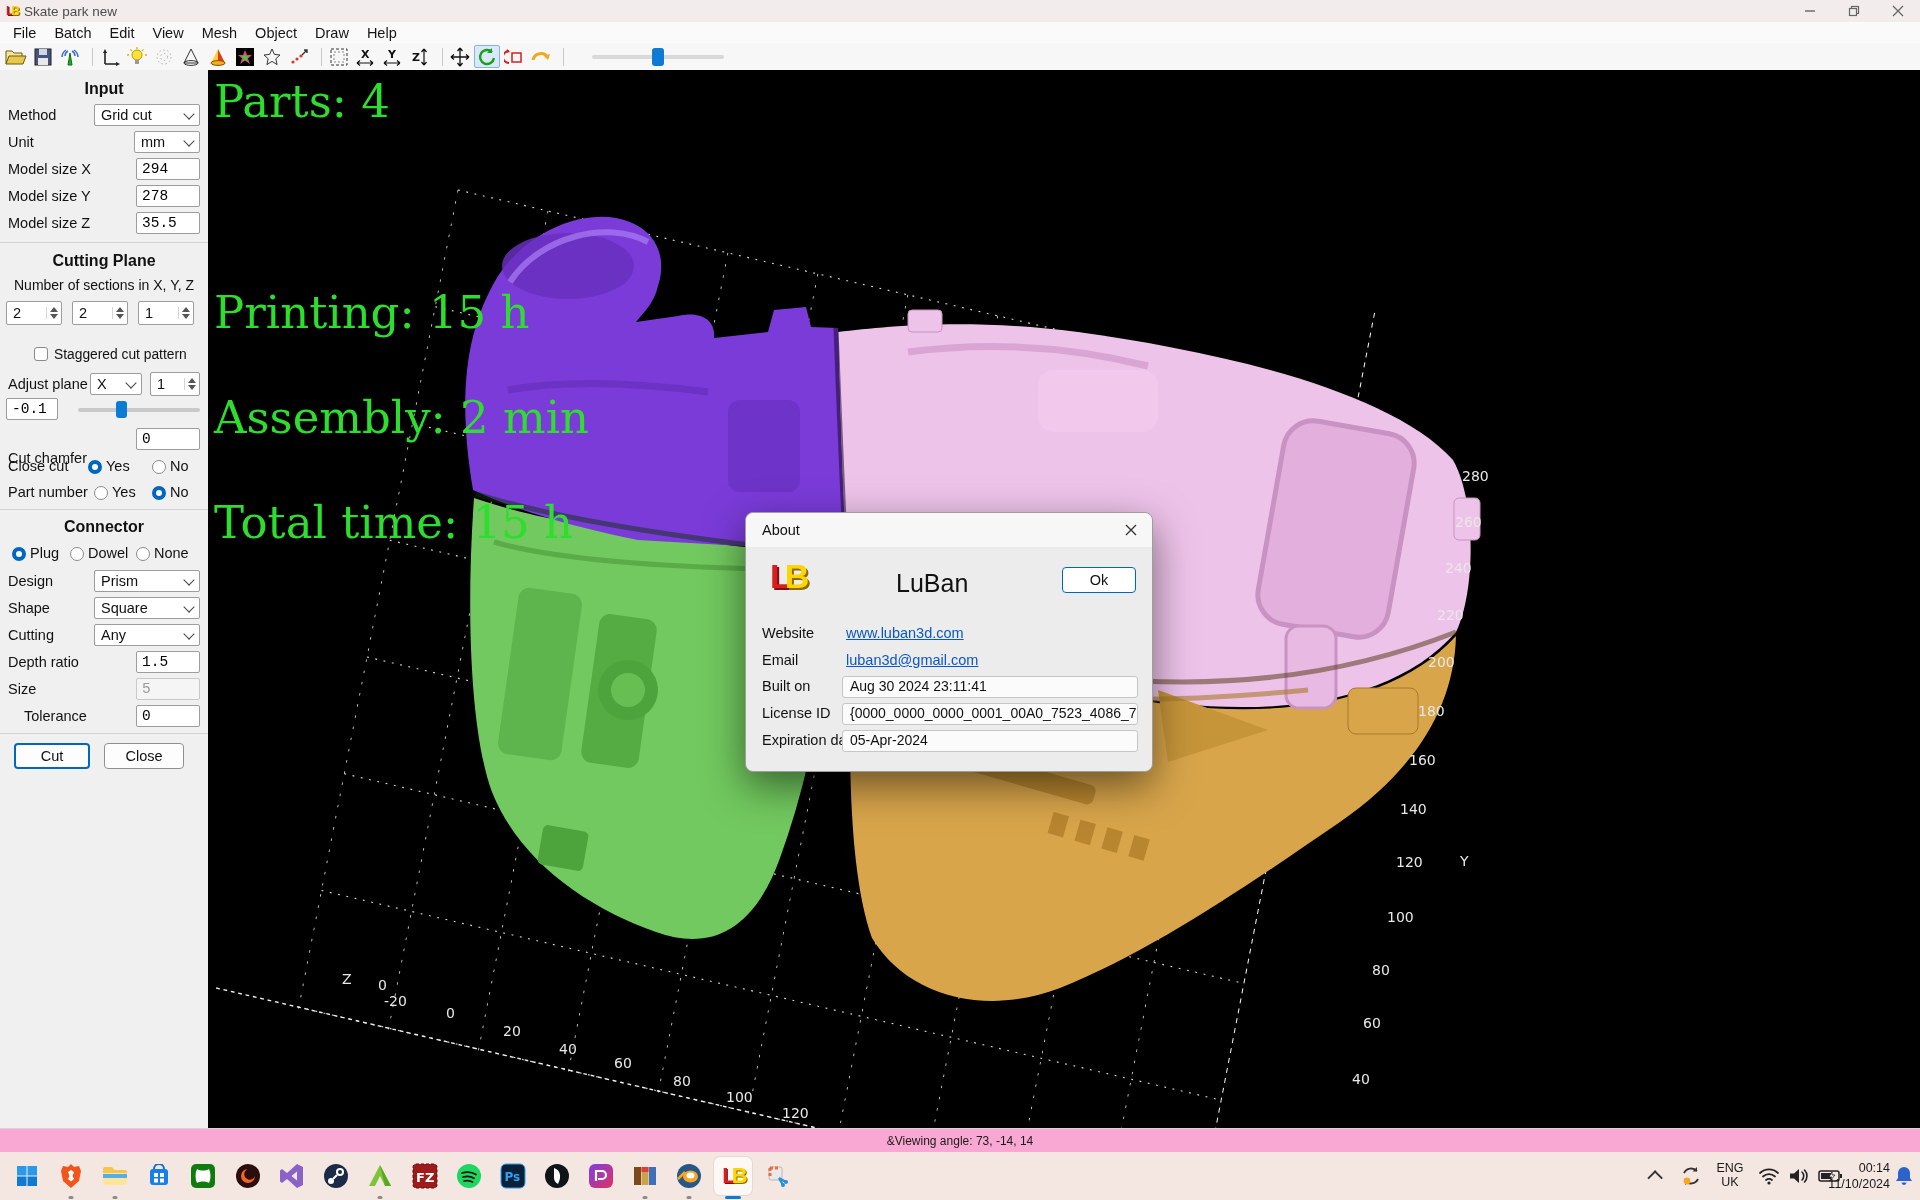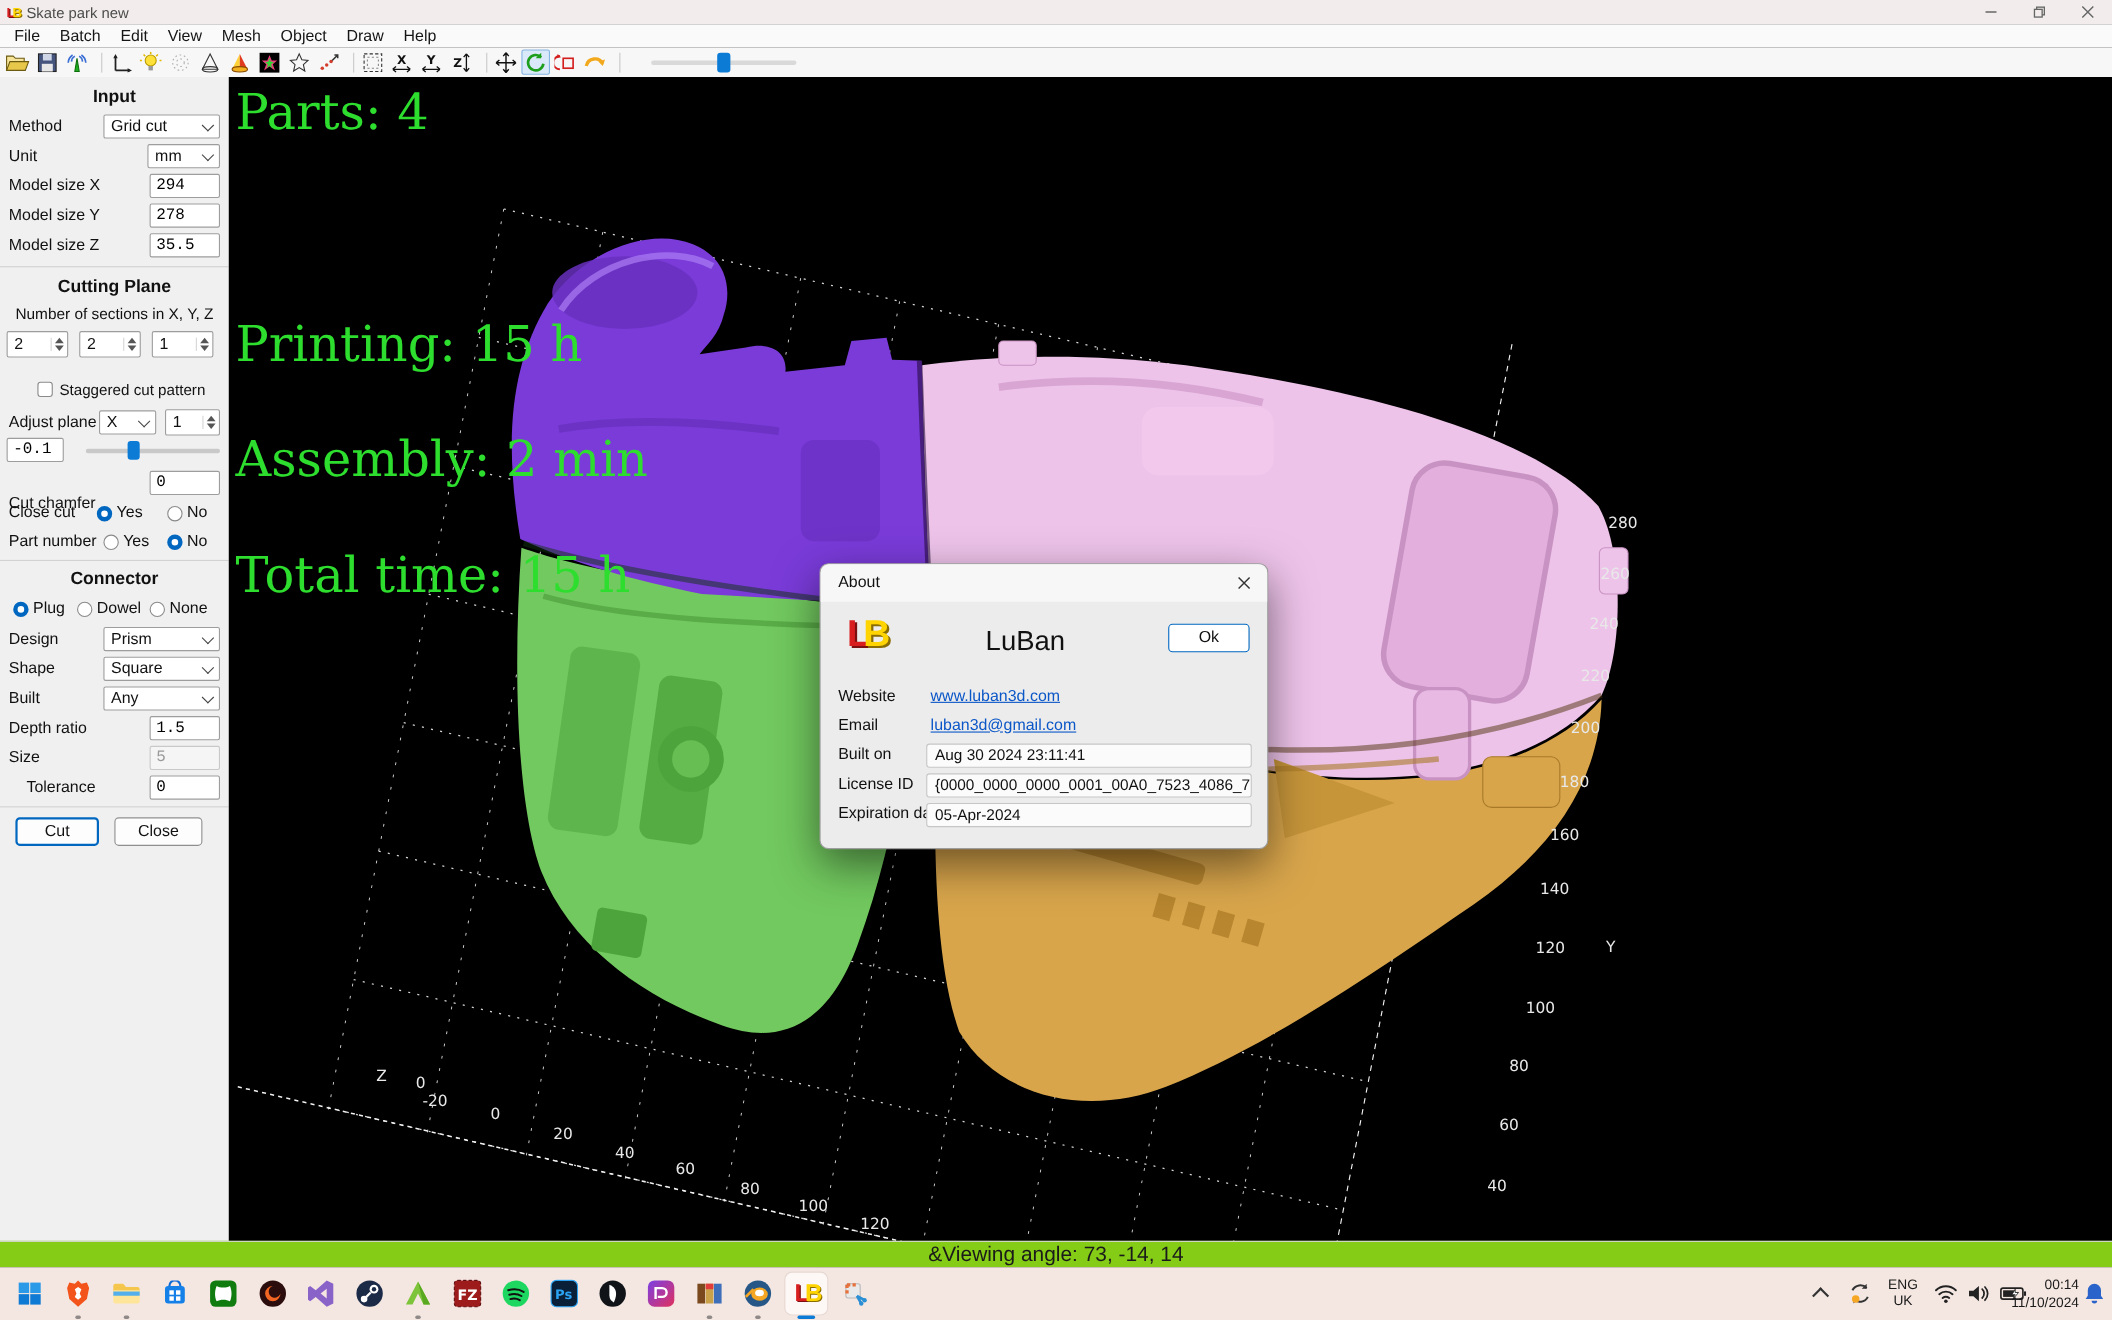--- a/index.html
+++ b/index.html
@@ -65,22 +65,22 @@
   .dlg .logo{position:absolute;left:24px;top:44px;font-size:34px;font-weight:bold;letter-spacing:-6px;}
   .dlg .logo .l{color:#d81e1e;text-shadow:2px 2px 0 #7c0f0f;}
   .dlg .logo .b{color:#ffd400;text-shadow:2px 2px 0 #8a6d00;}
   .dlg .appname{position:absolute;left:150px;top:56px;font-size:25px;color:#111;}
   .dlg .ok{left:316px;top:54px;width:74px;height:26px;background:#fff;border:1.4px solid #0067C0;border-radius:4px;}
   .drow-l{position:absolute;left:16px;font-size:14.5px;color:#111;}
   .dlink{position:absolute;left:100px;color:#0b57c8;text-decoration:underline;font-size:14.5px;}
   .dfield{position:absolute;left:96px;width:296px;height:22px;background:#fbfbfb;border:1px solid #c6c6c6;
           border-radius:3px;font-size:14px;padding:1px 7px;box-sizing:border-box;white-space:nowrap;overflow:hidden;}
   
-  .statusbar{position:absolute;left:0;right:0;bottom:48px;height:23px;background:#84cc16;border-top:1px solid #d6d6d6;
-             font-size:19px;color:#1a1a1a;display:flex;align-items:center;justify-content:center;}
+  .statusbar{position:absolute;left:0;right:0;bottom:48px;height:23px;background:#f9a8d4;border-top:1px solid #d6d6d6;
+             font-size:12px;color:#1a1a1a;display:flex;align-items:center;justify-content:center;}
   .taskbar{position:absolute;left:0;right:0;bottom:0;height:48px;background:#f4e7e2;}
   .tk{position:absolute;top:5px;width:38px;height:38px;display:flex;align-items:center;justify-content:center;border-radius:6px;}
   .tk .dot{position:absolute;bottom:-4px;left:50%;transform:translateX(-50%);width:5px;height:3px;border-radius:2px;background:#8f8a88;}
   .tk.active{background:#fdf7f5;box-shadow:0 0 0 1px #e7d8d2;}
   .tk.active .dot{width:16px;background:#0b7bd6;}
   .tray{position:absolute;top:0;height:48px;color:#1a1a1a;display:flex;align-items:center;justify-content:center;}
   .lang{font-size:12.5px;text-align:center;line-height:1.15;}
   .clock{font-size:12.5px;text-align:right;line-height:1.3;}
   .chev-up{width:9px;height:9px;border:solid #333;border-width:2px 0 0 2px;transform:rotate(45deg) translateY(2px);}
 </style>
@@ -336,21 +336,21 @@
     <span class="lbl" style="left:8px;top:503px;">Design</span>
     <div class="sel" style="left:94px;top:500px;width:106px;">
         <span>Prism</span>
         <span class="chev"></span>
       </div>
     <span class="lbl" style="left:8px;top:530px;">Shape</span>
     <div class="sel" style="left:94px;top:527px;width:106px;">
         <span>Square</span>
         <span class="chev"></span>
       </div>
-    <span class="lbl" style="left:8px;top:557px;">Built</span>
+    <span class="lbl" style="left:8px;top:557px;">Cutting</span>
     <div class="sel" style="left:94px;top:554px;width:106px;">
         <span>Any</span>
         <span class="chev"></span>
       </div>
     <span class="lbl" style="left:8px;top:584px;">Depth ratio</span>
     <input class="field" style="left: 136px; top: 581px; width: 64px;" value="1.5">
     <span class="lbl" style="left:8px;top:611px;">Size</span>
     <input class="field dis" style="left: 136px; top: 608px; width: 64px;" disabled="" value="5">
     <span class="lbl" style="left:24px;top:638px;">Tolerance</span>
     <input class="field" style="left: 136px; top: 635px; width: 64px;" value="0">

